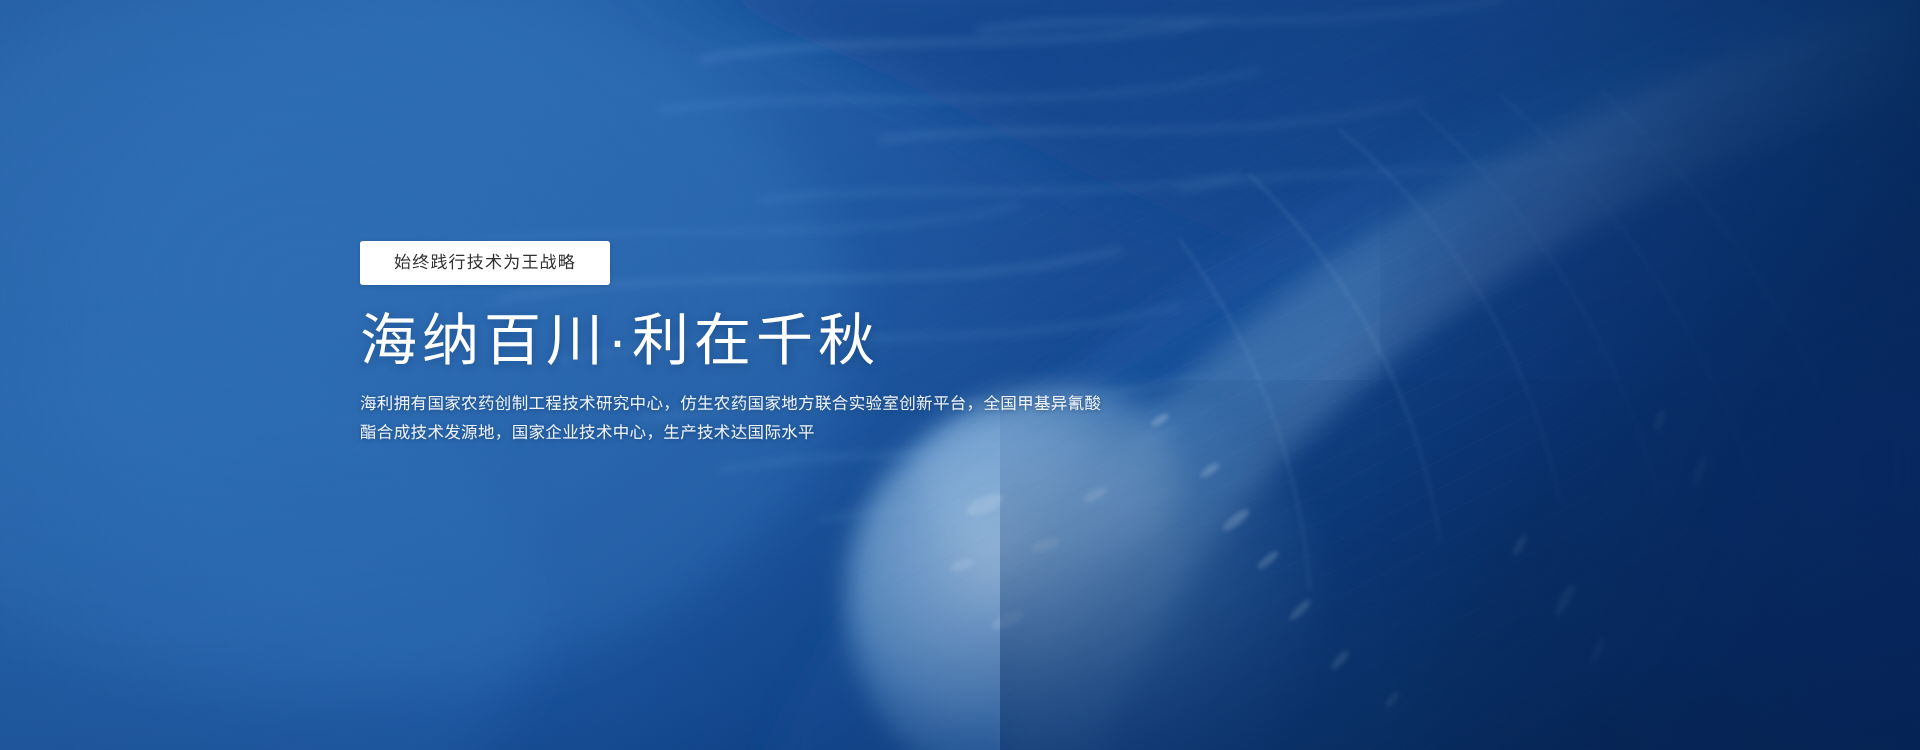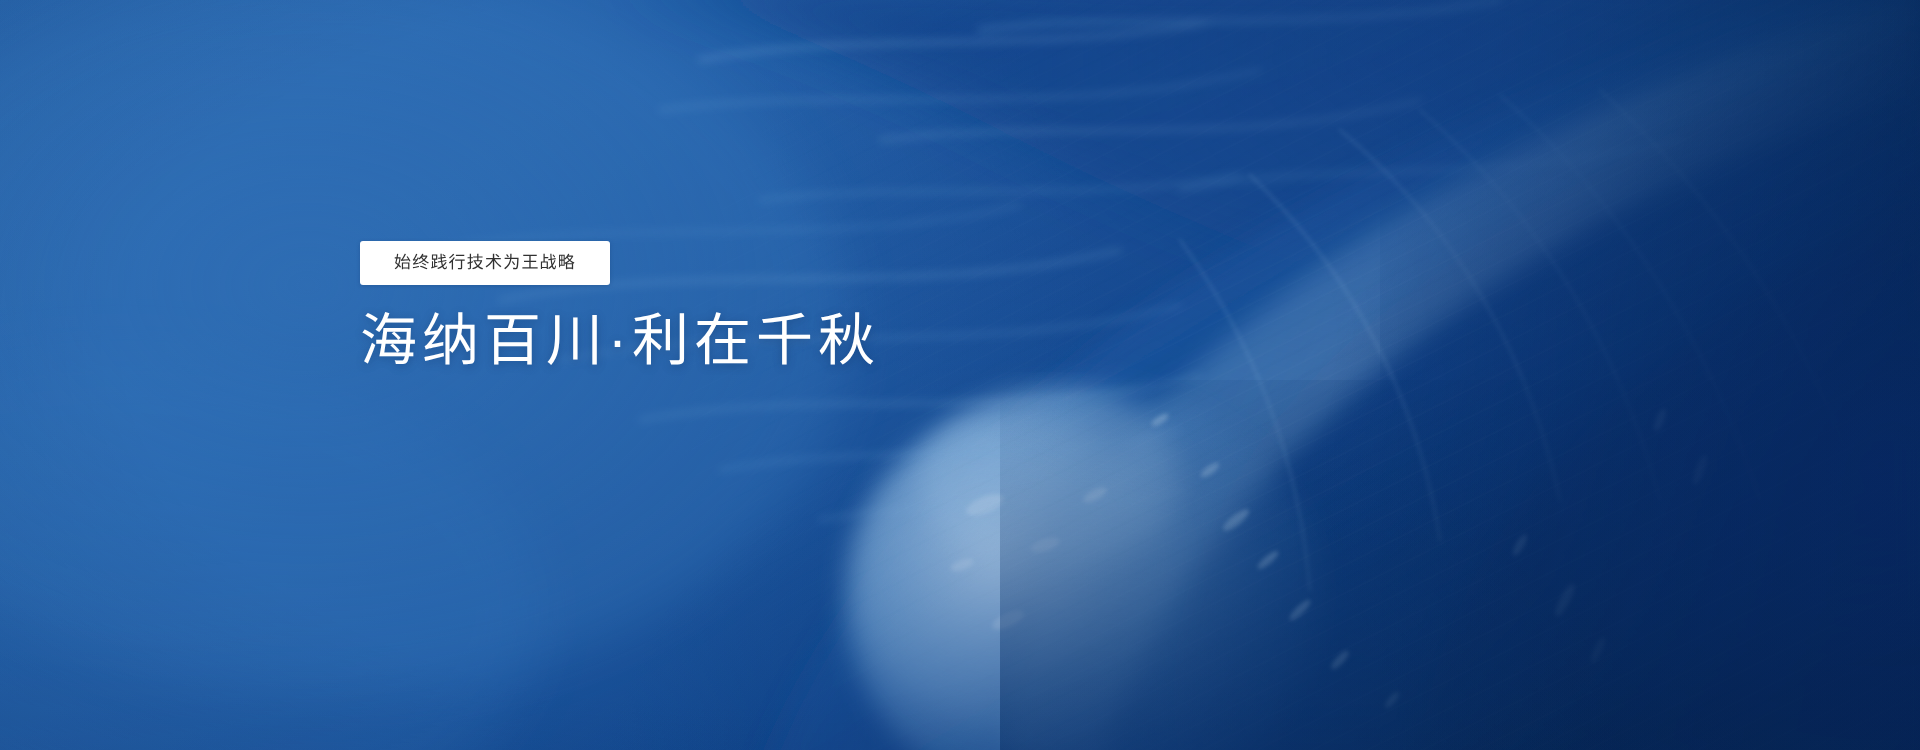--- a/index.html
+++ b/index.html
@@ -278,16 +278,18 @@
   <div class="wash-b"></div>
   <div class="vignette"></div>
 
   <div class="content">
 
     <div class="badge">始终践行技术为王战略</div>
 
     <h1 class="headline">海纳百川·利在千秋</h1>
 
     <p class="desc">
+      <span class="desc-line">海利拥有国家农药创制工程技术研究中心，仿生农药国家地方联合实验室创新平台，全国甲基异氰酸</span>
+      <span class="desc-line">酯合成技术发源地，国家企业技术中心，生产技术达国际水平</span>
     </p>
 
   </div>
 </div>
 
 </body></html>

